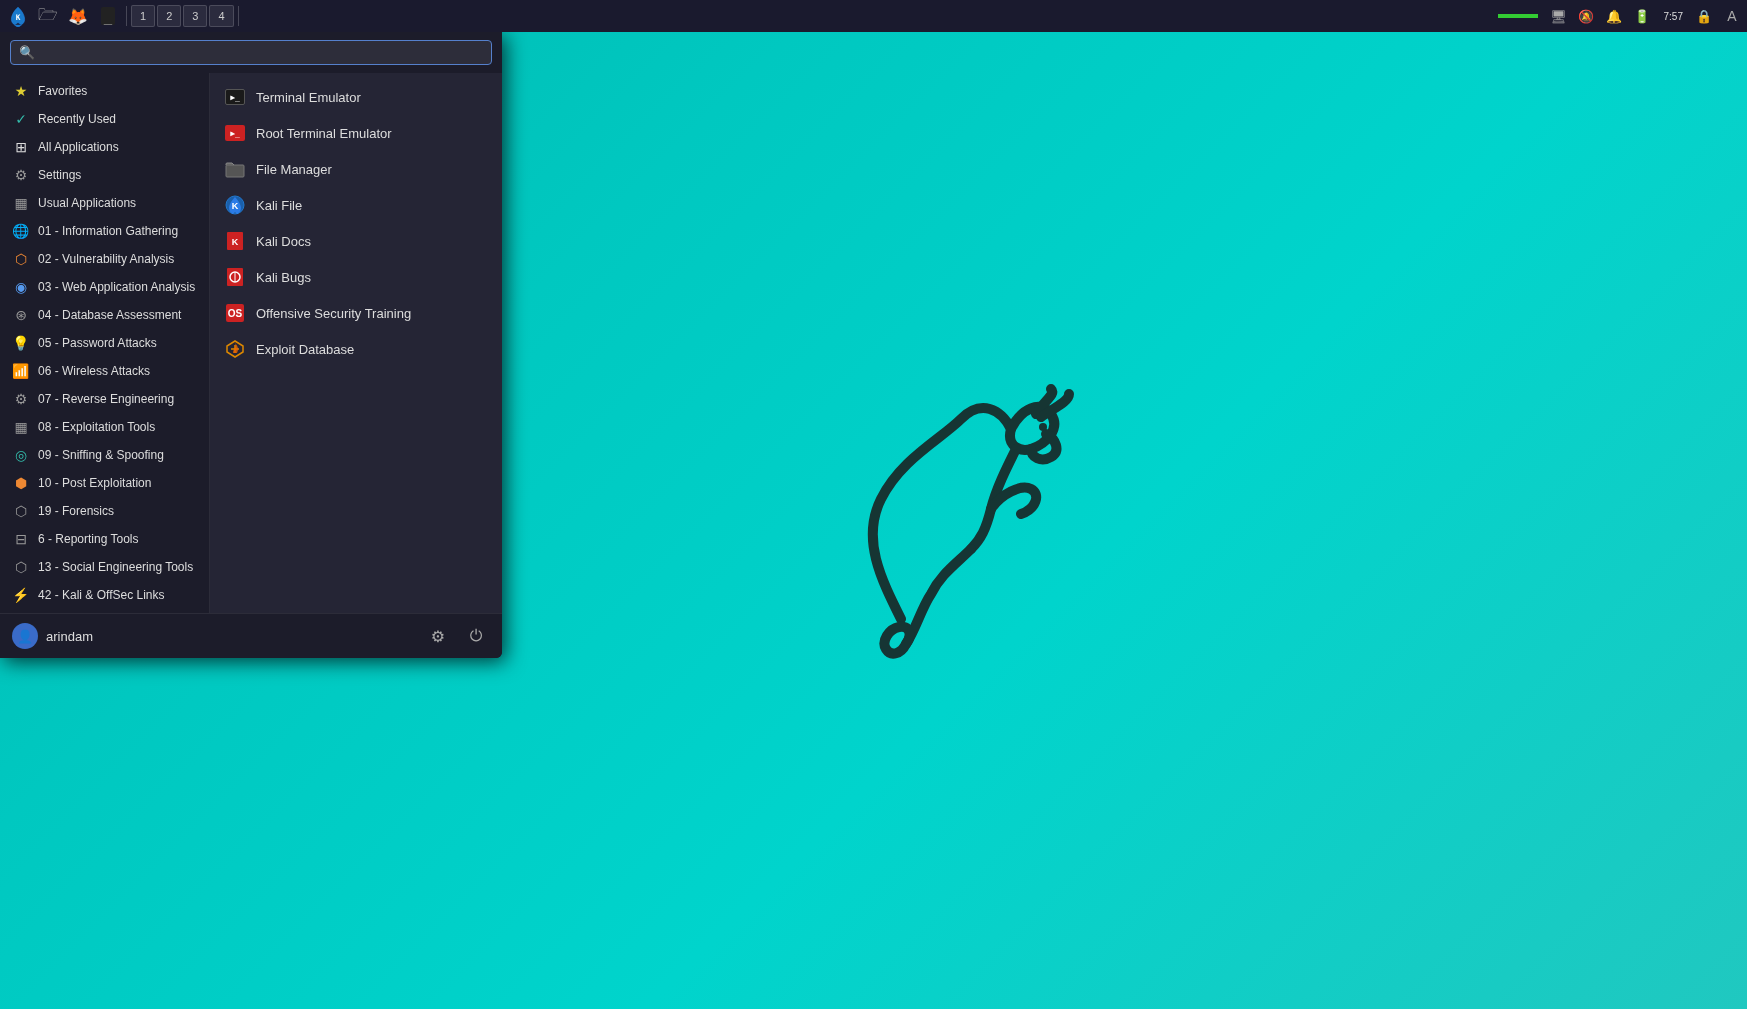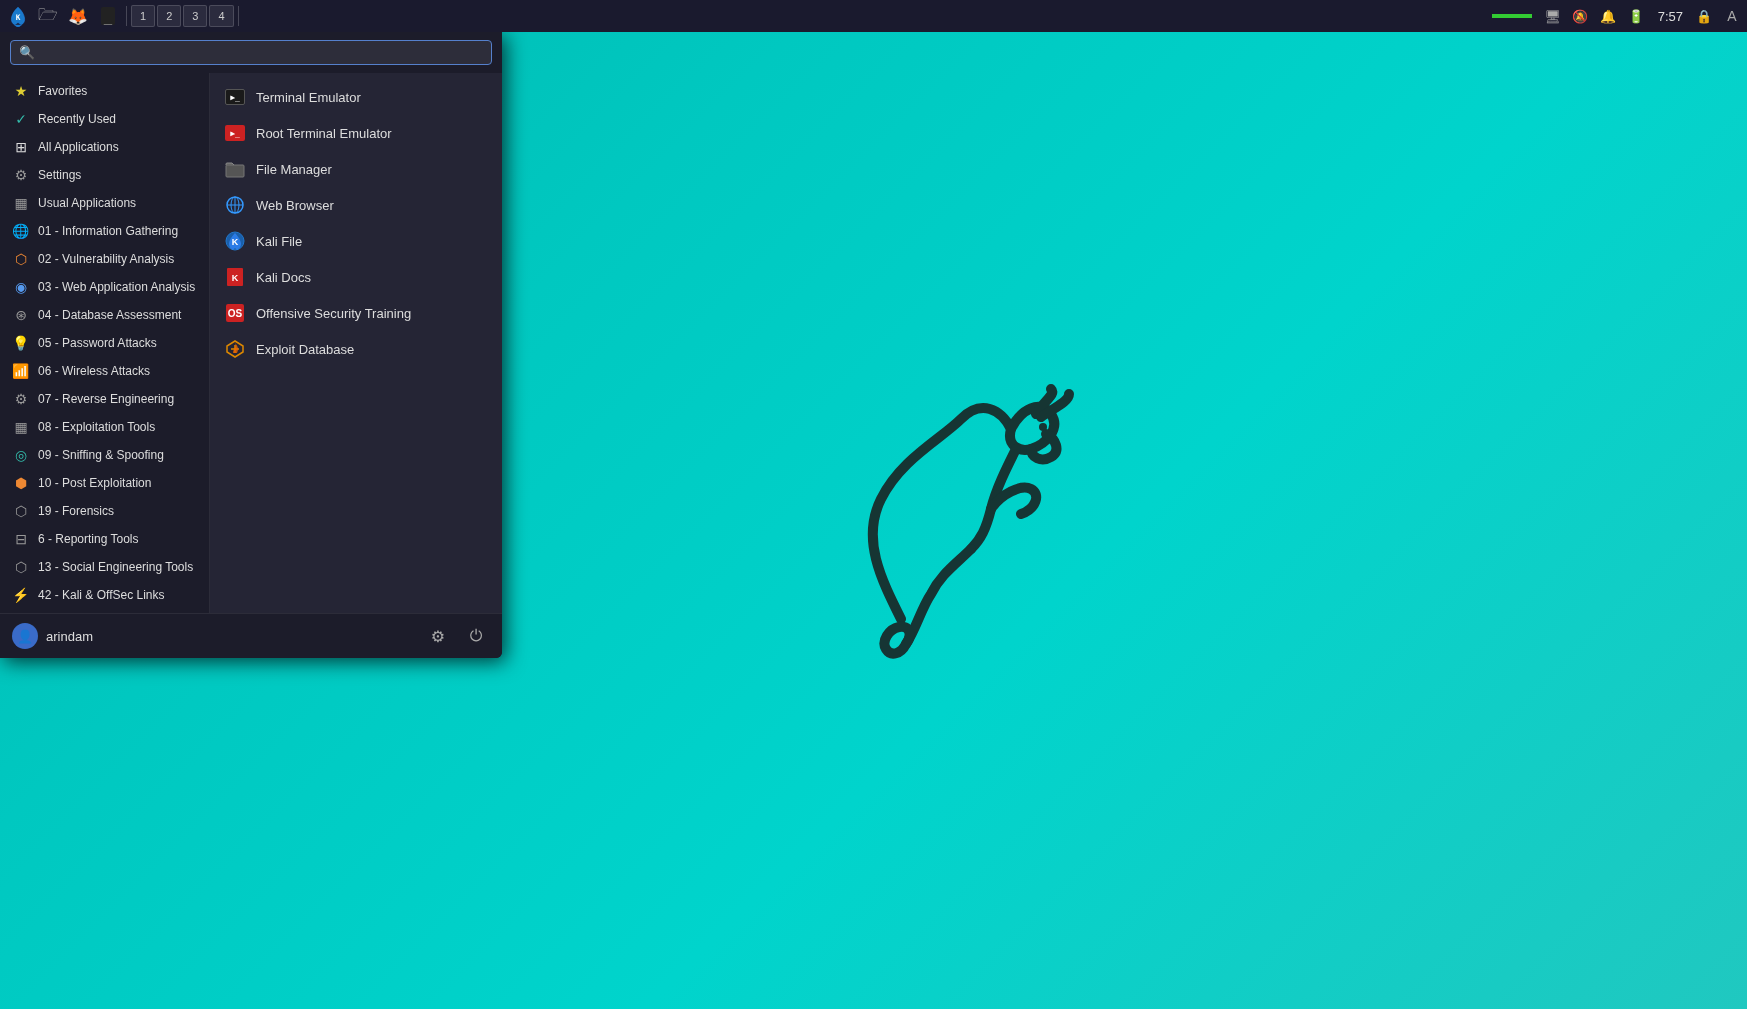--- a/index.html
+++ b/index.html
@@ -75,21 +75,21 @@
       height: 22px;
       display: flex;
       align-items: center;
       justify-content: center;
       cursor: pointer;
       color: #aaa;
       font-size: 13px;
     }
     .taskbar-time {
       color: #ddd;
-      font-size: 13px;
+      font-size: 10px;
       padding: 0 4px;
     }
 
     
     .desktop {
       position: absolute;
       top: 32px;
       left: 0;
       right: 0;
       bottom: 0;
@@ -481,31 +481,20 @@
           <span class="panel-item-icon">
             <svg width="20" height="18" viewBox="0 0 20 18">
               <rect x="1" y="5" width="18" height="12" rx="1" fill="#555" stroke="#777" stroke-width="1"></rect>
               <path d="M1 5 L1 4 C1 3.4 1.4 3 2 3 L7 3 L9 5" fill="#666" stroke="#888" stroke-width="1"></path>
             </svg>
           </span>
           <span>File Manager</span>
         </div>
 
 
-        <div class="panel-item">
-          <span class="panel-item-icon">
-            <svg width="20" height="20" viewBox="0 0 20 20">
-              <circle cx="10" cy="10" r="8" fill="none" stroke="#3399ff" stroke-width="1.5"></circle>
-              <ellipse cx="10" cy="10" rx="4" ry="8" fill="none" stroke="#3399ff" stroke-width="1"></ellipse>
-              <line x1="2" y1="10" x2="18" y2="10" stroke="#3399ff" stroke-width="1"></line>
-              <line x1="10" y1="2" x2="10" y2="18" stroke="#3399ff" stroke-width="1"></line>
-            </svg>
-          </span>
-          <span>Web Browser</span>
-        </div>
 
         <div class="panel-item">
           <span class="panel-item-icon">
             <svg width="20" height="20" viewBox="0 0 20 20">
               <circle cx="10" cy="10" r="9" fill="#1a5faa" stroke="#2277cc" stroke-width="1"></circle>
               <path d="M10 2 C10 2, 4 8, 4 13 C4 16, 6 18, 8 19 L10 17 L12 19 C14 18, 16 16, 16 13 C16 8, 10 2, 10 2Z" fill="#3388ff" opacity="0.7"></path>
               <text x="10" y="14" text-anchor="middle" font-size="9" fill="white" font-weight="bold">K</text>
             </svg>
           </span>
           <span>Kali File</span>
@@ -514,20 +503,30 @@
         <div class="panel-item">
           <span class="panel-item-icon">
             <svg width="20" height="20" viewBox="0 0 20 20">
               <rect x="2" y="1" width="16" height="18" rx="1" fill="#cc2222"></rect>
               <text x="10" y="14" text-anchor="middle" font-size="9" fill="white" font-weight="bold">K</text>
             </svg>
           </span>
           <span>Kali Docs</span>
         </div>
 
+        <div class="panel-item">
+          <span class="panel-item-icon">
+            <svg width="20" height="20" viewBox="0 0 20 20">
+              <rect x="2" y="1" width="16" height="18" rx="1" fill="#cc2222"></rect>
+              <circle cx="10" cy="10" r="5" fill="none" stroke="white" stroke-width="1.5"></circle>
+              <line x1="10" y1="5" x2="10" y2="15" stroke="white" stroke-width="1"></line>
+            </svg>
+          </span>
+          <span>Kali Bugs</span>
+        </div>
 
         <div class="panel-item">
           <span class="panel-item-icon">
             <svg width="20" height="20" viewBox="0 0 20 20">
               <rect x="1" y="1" width="18" height="18" rx="2" fill="#cc2222"></rect>
               <text x="10" y="14" text-anchor="middle" font-size="10" fill="white" font-weight="bold">OS</text>
             </svg>
           </span>
           <span>Offensive Security Training</span>
         </div>

